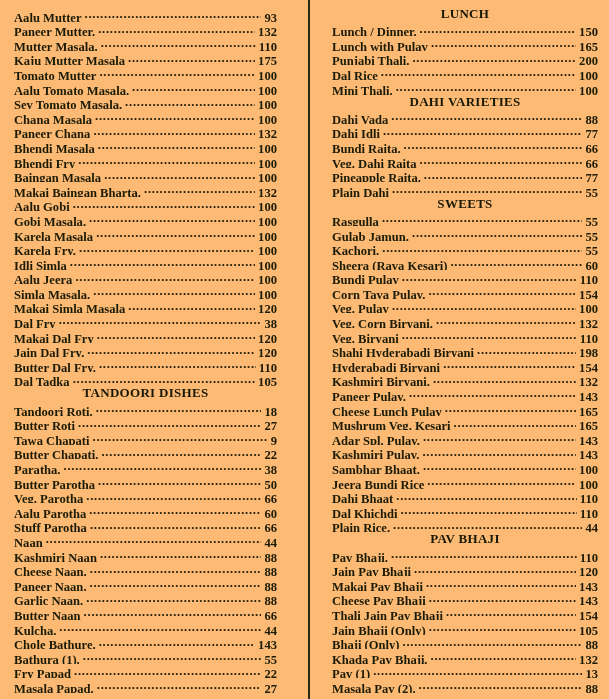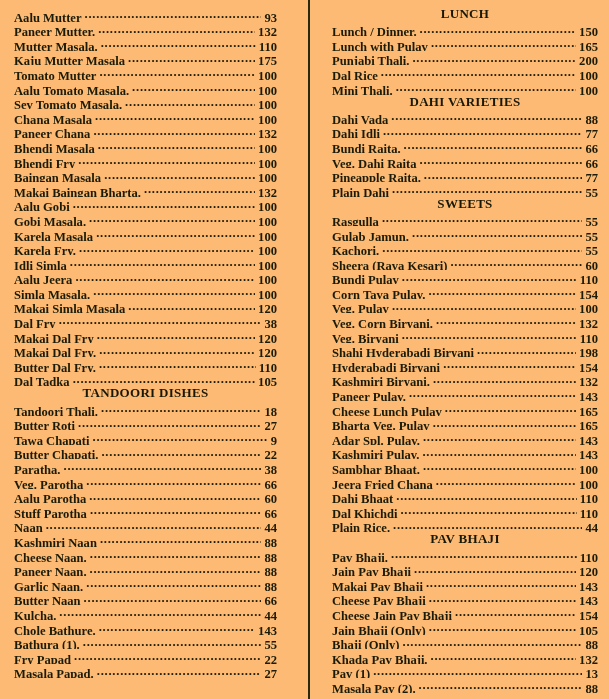--- a/index.html
+++ b/index.html
@@ -211,39 +211,39 @@
           <span class="item-name">Dal Fry</span>
           <span class="leader"></span>
           <span class="item-price">38</span>
         </div>
         <div class="menu-row">
           <span class="item-name">Makai Dal Fry</span>
           <span class="leader"></span>
           <span class="item-price">120</span>
         </div>
         <div class="menu-row">
-          <span class="item-name">Makai Dal Fry.</span>
+          <span class="item-name">Jain Dal Fry.</span>
           <span class="leader"></span>
           <span class="item-price">120</span>
         </div>
         <div class="menu-row">
           <span class="item-name">Butter Dal Fry.</span>
           <span class="leader"></span>
           <span class="item-price">110</span>
         </div>
         <div class="menu-row">
           <span class="item-name">Dal Tadka</span>
           <span class="leader"></span>
           <span class="item-price">105</span>
         </div>
       </div>
       <div class="section">
         <div class="section-header">TANDOORI DISHES</div>
         <div class="menu-row">
-          <span class="item-name">Tandoori Thali.</span>
+          <span class="item-name">Tandoori Roti.</span>
           <span class="leader"></span>
           <span class="item-price">18</span>
         </div>
         <div class="menu-row">
           <span class="item-name">Butter Roti</span>
           <span class="leader"></span>
           <span class="item-price">27</span>
         </div>
         <div class="menu-row">
           <span class="item-name">Tawa Chapati</span>
@@ -252,20 +252,25 @@
         </div>
         <div class="menu-row">
           <span class="item-name">Butter Chapati.</span>
           <span class="leader"></span>
           <span class="item-price">22</span>
         </div>
         <div class="menu-row">
           <span class="item-name">Paratha.</span>
           <span class="leader"></span>
           <span class="item-price">38</span>
+        </div>
+        <div class="menu-row">
+          <span class="item-name">Butter Parotha</span>
+          <span class="leader"></span>
+          <span class="item-price">50</span>
         </div>
         <div class="menu-row">
           <span class="item-name">Veg. Parotha</span>
           <span class="leader"></span>
           <span class="item-price">66</span>
         </div>
         <div class="menu-row">
           <span class="item-name">Aalu Parotha</span>
           <span class="leader"></span>
           <span class="item-price">60</span>
@@ -465,41 +470,41 @@
           <span class="item-name">Paneer Pulav.</span>
           <span class="leader"></span>
           <span class="item-price">143</span>
         </div>
         <div class="menu-row">
           <span class="item-name">Cheese Lunch Pulav</span>
           <span class="leader"></span>
           <span class="item-price">165</span>
         </div>
         <div class="menu-row">
-          <span class="item-name">Bharta Veg. Pulav</span>
+          <span class="item-name">Mushrum Veg. Kesari</span>
           <span class="leader"></span>
           <span class="item-price">165</span>
         </div>
         <div class="menu-row">
           <span class="item-name">Adar Spl. Pulav.</span>
           <span class="leader"></span>
           <span class="item-price">143</span>
         </div>
         <div class="menu-row">
           <span class="item-name">Kashmiri Pulav.</span>
           <span class="leader"></span>
           <span class="item-price">143</span>
         </div>
         <div class="menu-row">
           <span class="item-name">Sambhar Bhaat.</span>
           <span class="leader"></span>
           <span class="item-price">100</span>
         </div>
         <div class="menu-row">
-          <span class="item-name">Jeera Fried Chana</span>
+          <span class="item-name">Jeera Bundi Rice</span>
           <span class="leader"></span>
           <span class="item-price">100</span>
         </div>
         <div class="menu-row">
           <span class="item-name">Dahi Bhaat</span>
           <span class="leader"></span>
           <span class="item-price">110</span>
         </div>
         <div class="menu-row">
           <span class="item-name">Dal Khichdi</span>
@@ -528,21 +533,21 @@
           <span class="item-name">Makai Pav Bhaji</span>
           <span class="leader"></span>
           <span class="item-price">143</span>
         </div>
         <div class="menu-row">
           <span class="item-name">Cheese Pav Bhaji</span>
           <span class="leader"></span>
           <span class="item-price">143</span>
         </div>
         <div class="menu-row">
-          <span class="item-name">Cheese Jain Pav Bhaji</span>
+          <span class="item-name">Thali Jain Pav Bhaji</span>
           <span class="leader"></span>
           <span class="item-price">154</span>
         </div>
         <div class="menu-row">
           <span class="item-name">Jain Bhaji (Only)</span>
           <span class="leader"></span>
           <span class="item-price">105</span>
         </div>
         <div class="menu-row">
           <span class="item-name">Bhaji (Only)</span>

